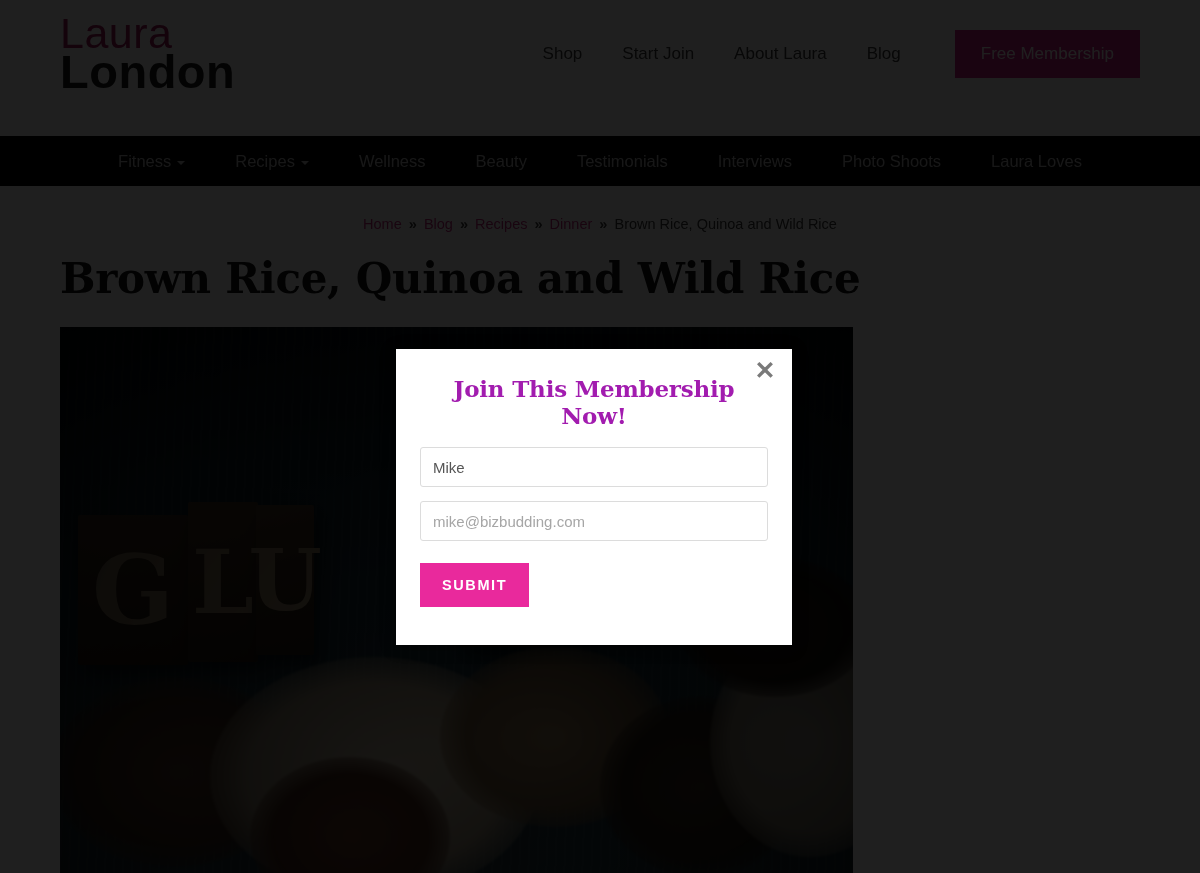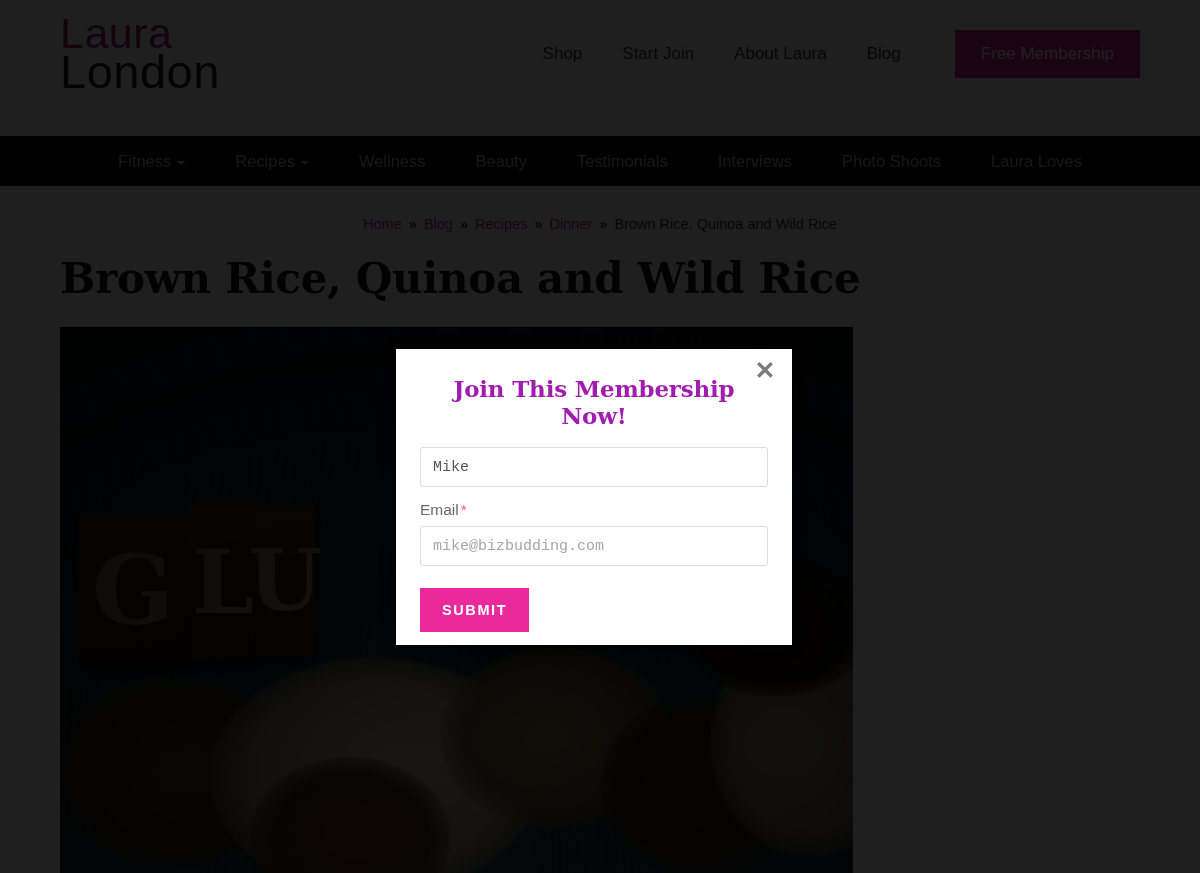--- a/index.html
+++ b/index.html
@@ -48,21 +48,21 @@
     font-family: "Liberation Sans", sans-serif;
     font-size: 43px;
     font-weight: 300;
     letter-spacing: 0.5px;
     color: #a01a5c;
   }
   .logo-london {
     display: block;
     font-family: "Liberation Sans", sans-serif;
     font-size: 47px;
-    font-weight: 400;
+    font-weight: 700;
     letter-spacing: 0.5px;
     color: #1a1a1a;
     margin-top: 2px;
   }
   .header-nav {
     position: absolute;
     right: 0;
     top: 0;
     height: 108px;
     display: flex;
@@ -264,21 +264,21 @@
   .field input {
     display: block;
     width: 348px;
     height: 40px;
     box-sizing: border-box;
     border: 1px solid #dcdcdc;
     border-radius: 3px;
     padding: 0 12px;
     font-size: 15px;
     color: #555555;
-    font-family: Liberation Mono, monospace;
+    font-family: Liberation Sans, sans-serif;
     background: #ffffff;
     outline: none;
   }
   .field input::placeholder {
     color: #a6a6a6;
   }
   .submit-btn {
     margin-top: 8px;
     background: #e9299c;
     color: #ffffff;
@@ -387,21 +387,18 @@
   <div class="modal-close">✕</div>
 
   <div class="modal-body">
     <div class="modal-title">Join This Membership Now!</div>
 
     <div class="field">
       <input type="text" value="Mike" style="">
     </div>
 
     <div class="field">
-      <label class="field-label">
-        <span>Email</span><span class="req">*</span>
-      </label>
       <input type="text" placeholder="mike@bizbudding.com" style="">
     </div>
 
     <button class="submit-btn">SUBMIT</button>
   </div>
 </div>
 
 </body></html>

